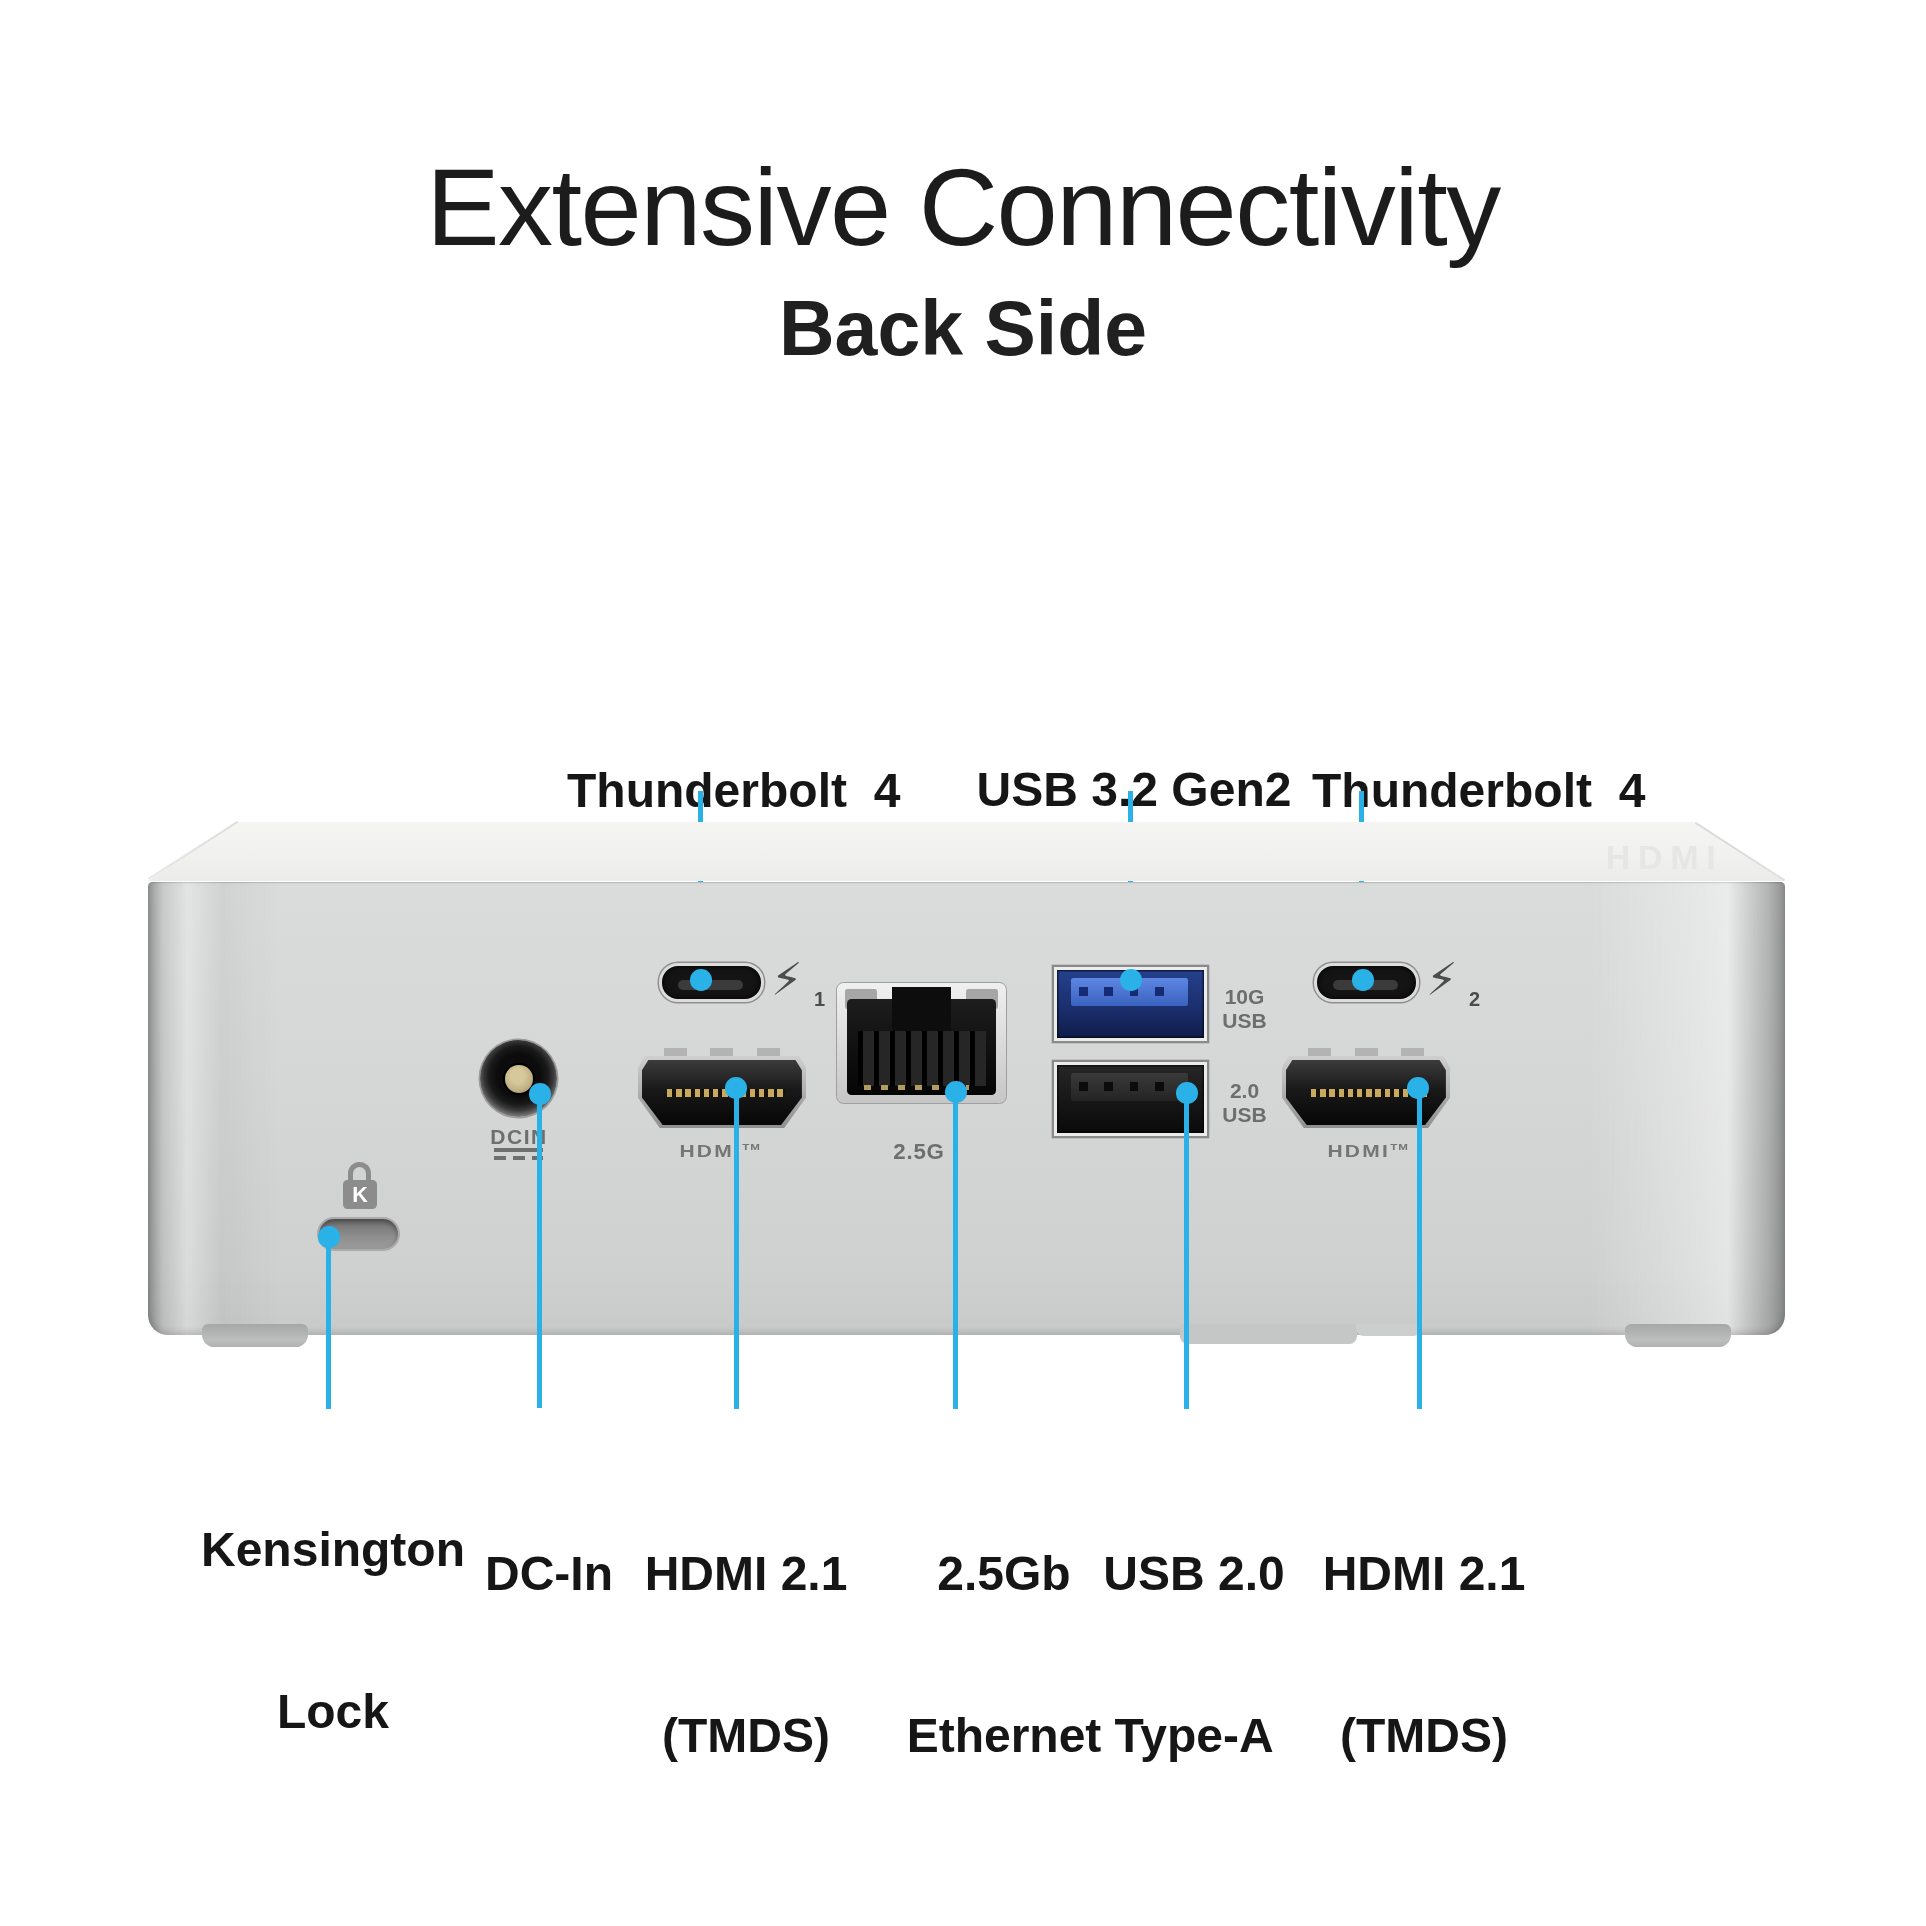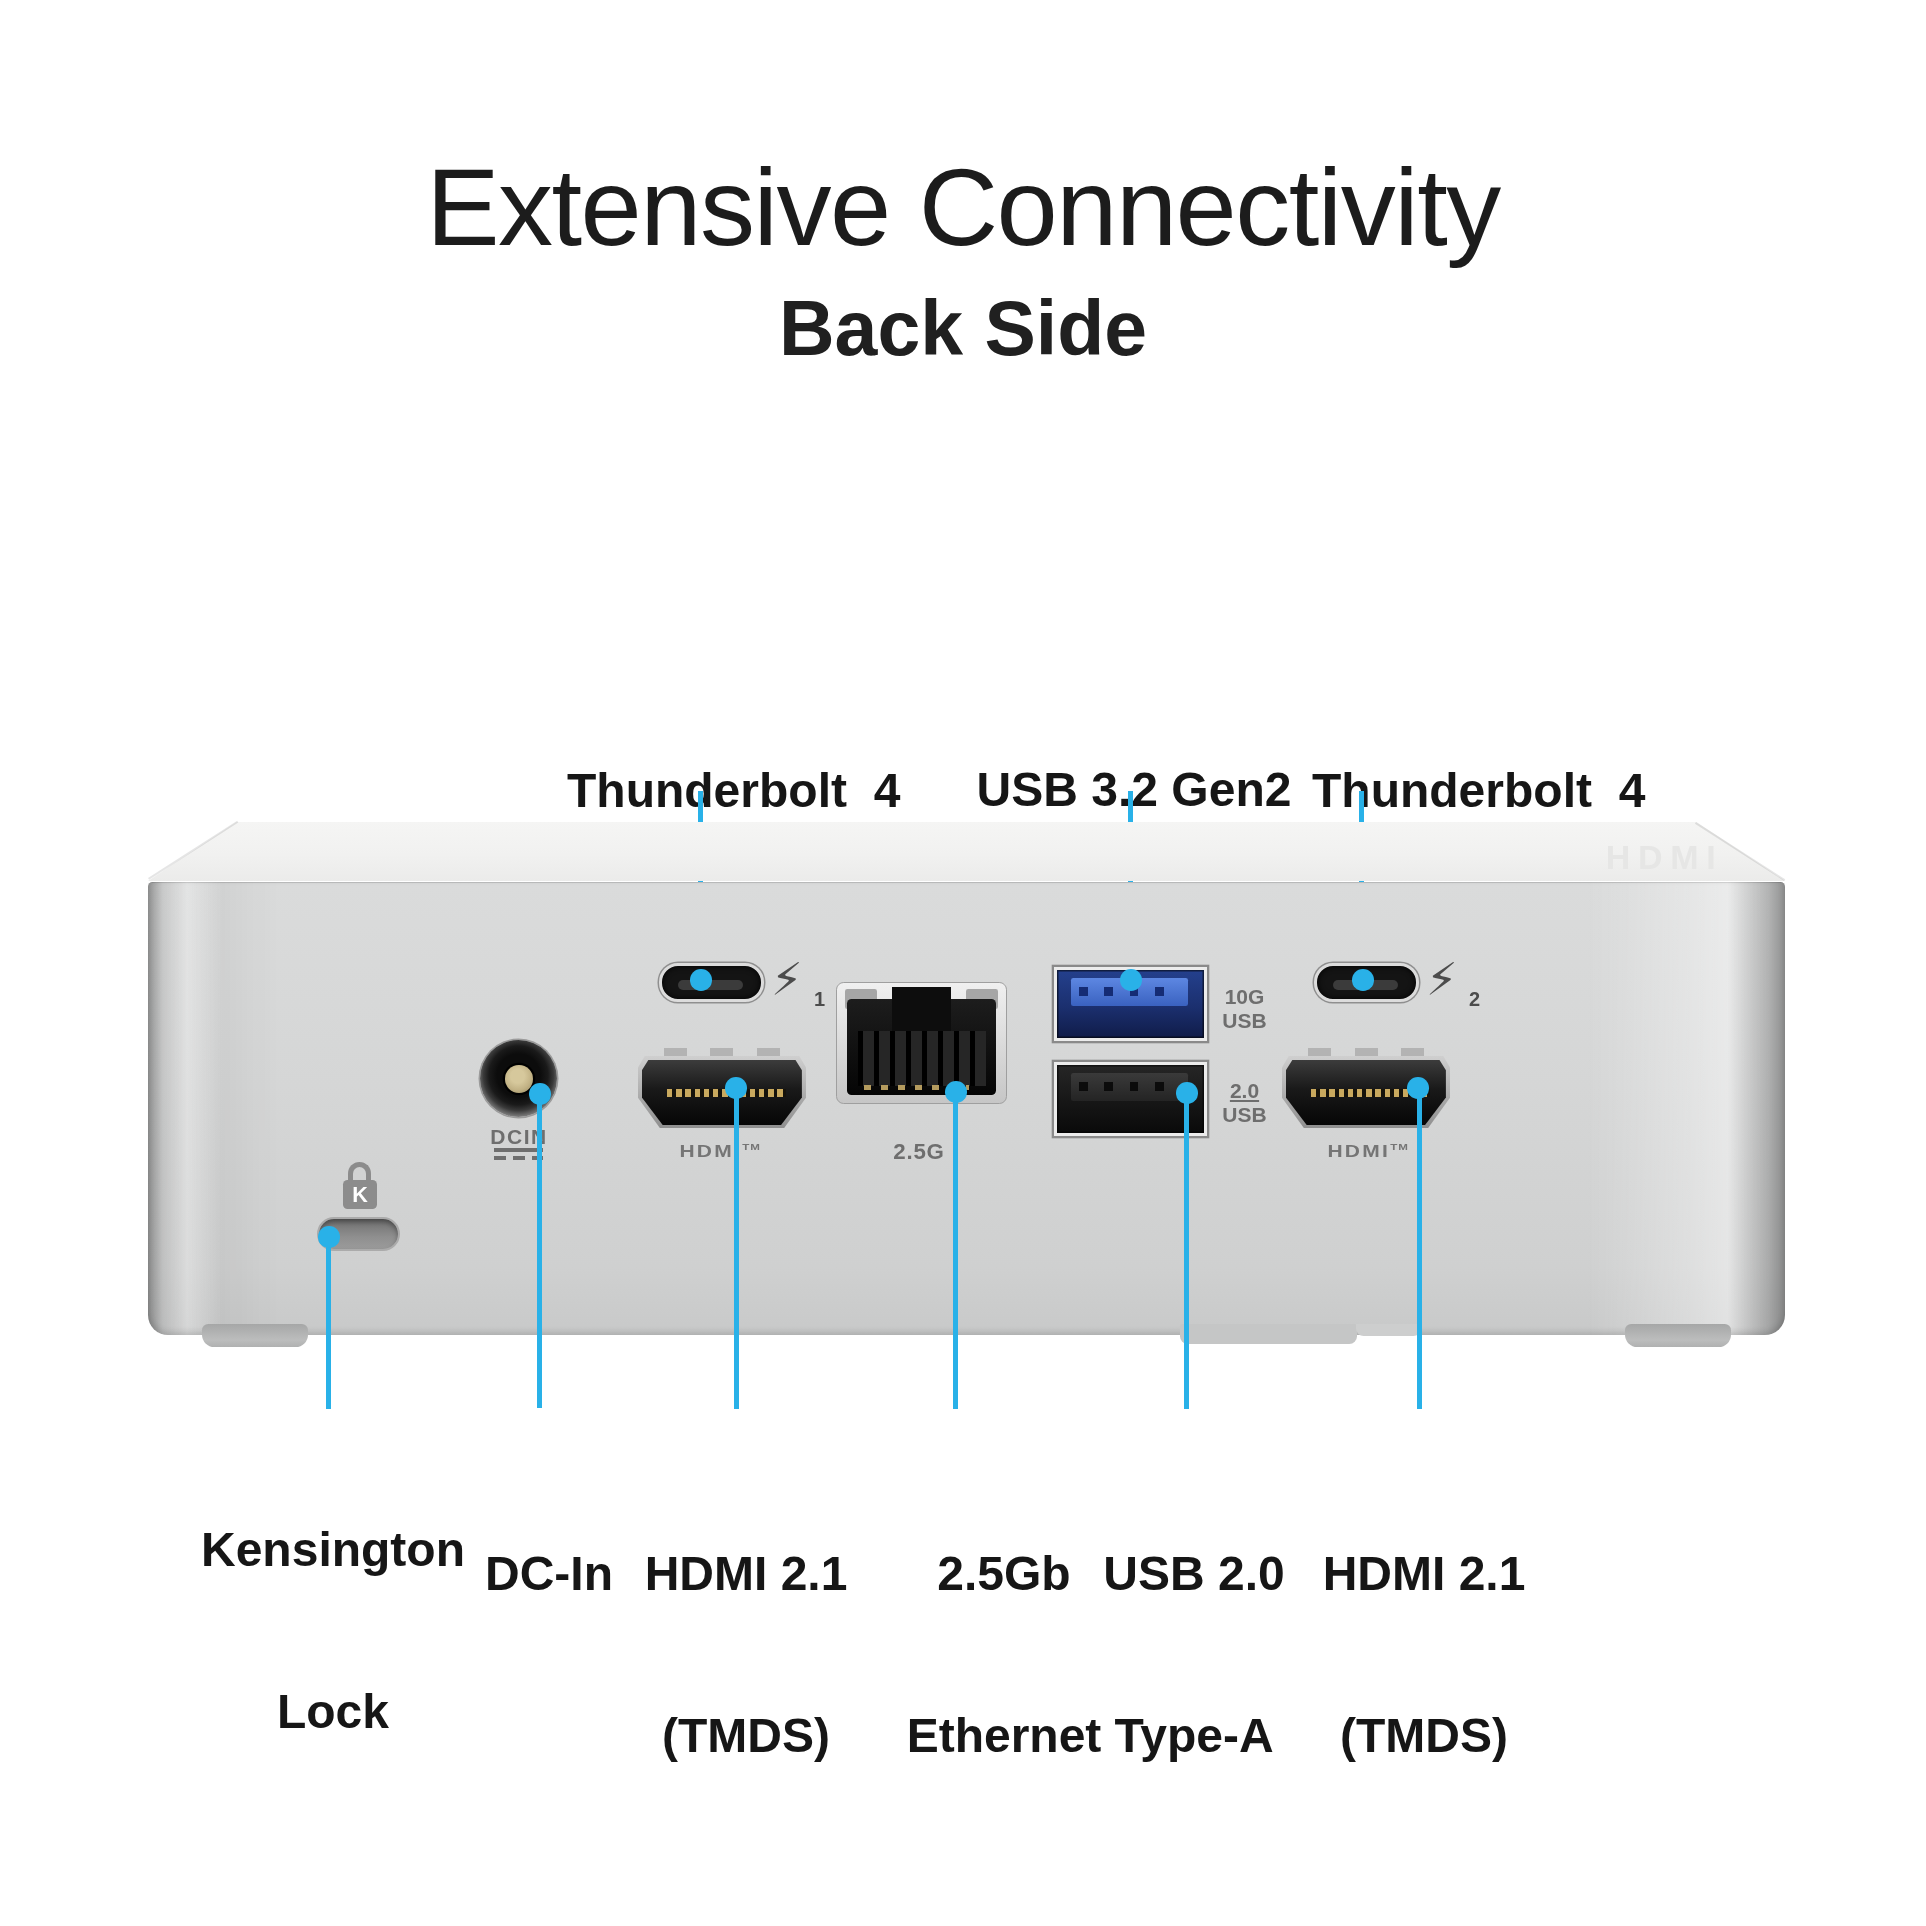--- a/index.html
+++ b/index.html
@@ -199,21 +199,21 @@
     <span style="display:block;">10G</span>
     <span style="display:block;">USB</span>
   </div>
 
   <div class="abs usba black" style="left:1054px;top:1062px;">
     <div class="usba-tongue">
       <div class="usba-pins"></div>
     </div>
   </div>
   <div class="abs silk usb-side-text" style="left:1210px;top:1079px;">
-    <span style="display:block;text-decoration:underline;">2.0</span>
+    <span style="display:block;">2.0</span>
     <span style="display:block;">USB</span>
   </div>
 
   <div class="abs hdmi-tab" style="left:1308px;"></div>
   <div class="abs hdmi-tab" style="left:1355px;"></div>
   <div class="abs hdmi-tab" style="left:1401px;"></div>
   <div class="abs hdmi-outer" style="left:1282px;top:1056px;">
     <div class="hdmi-black">
       <div class="hdmi-pins"></div>
     </div>

